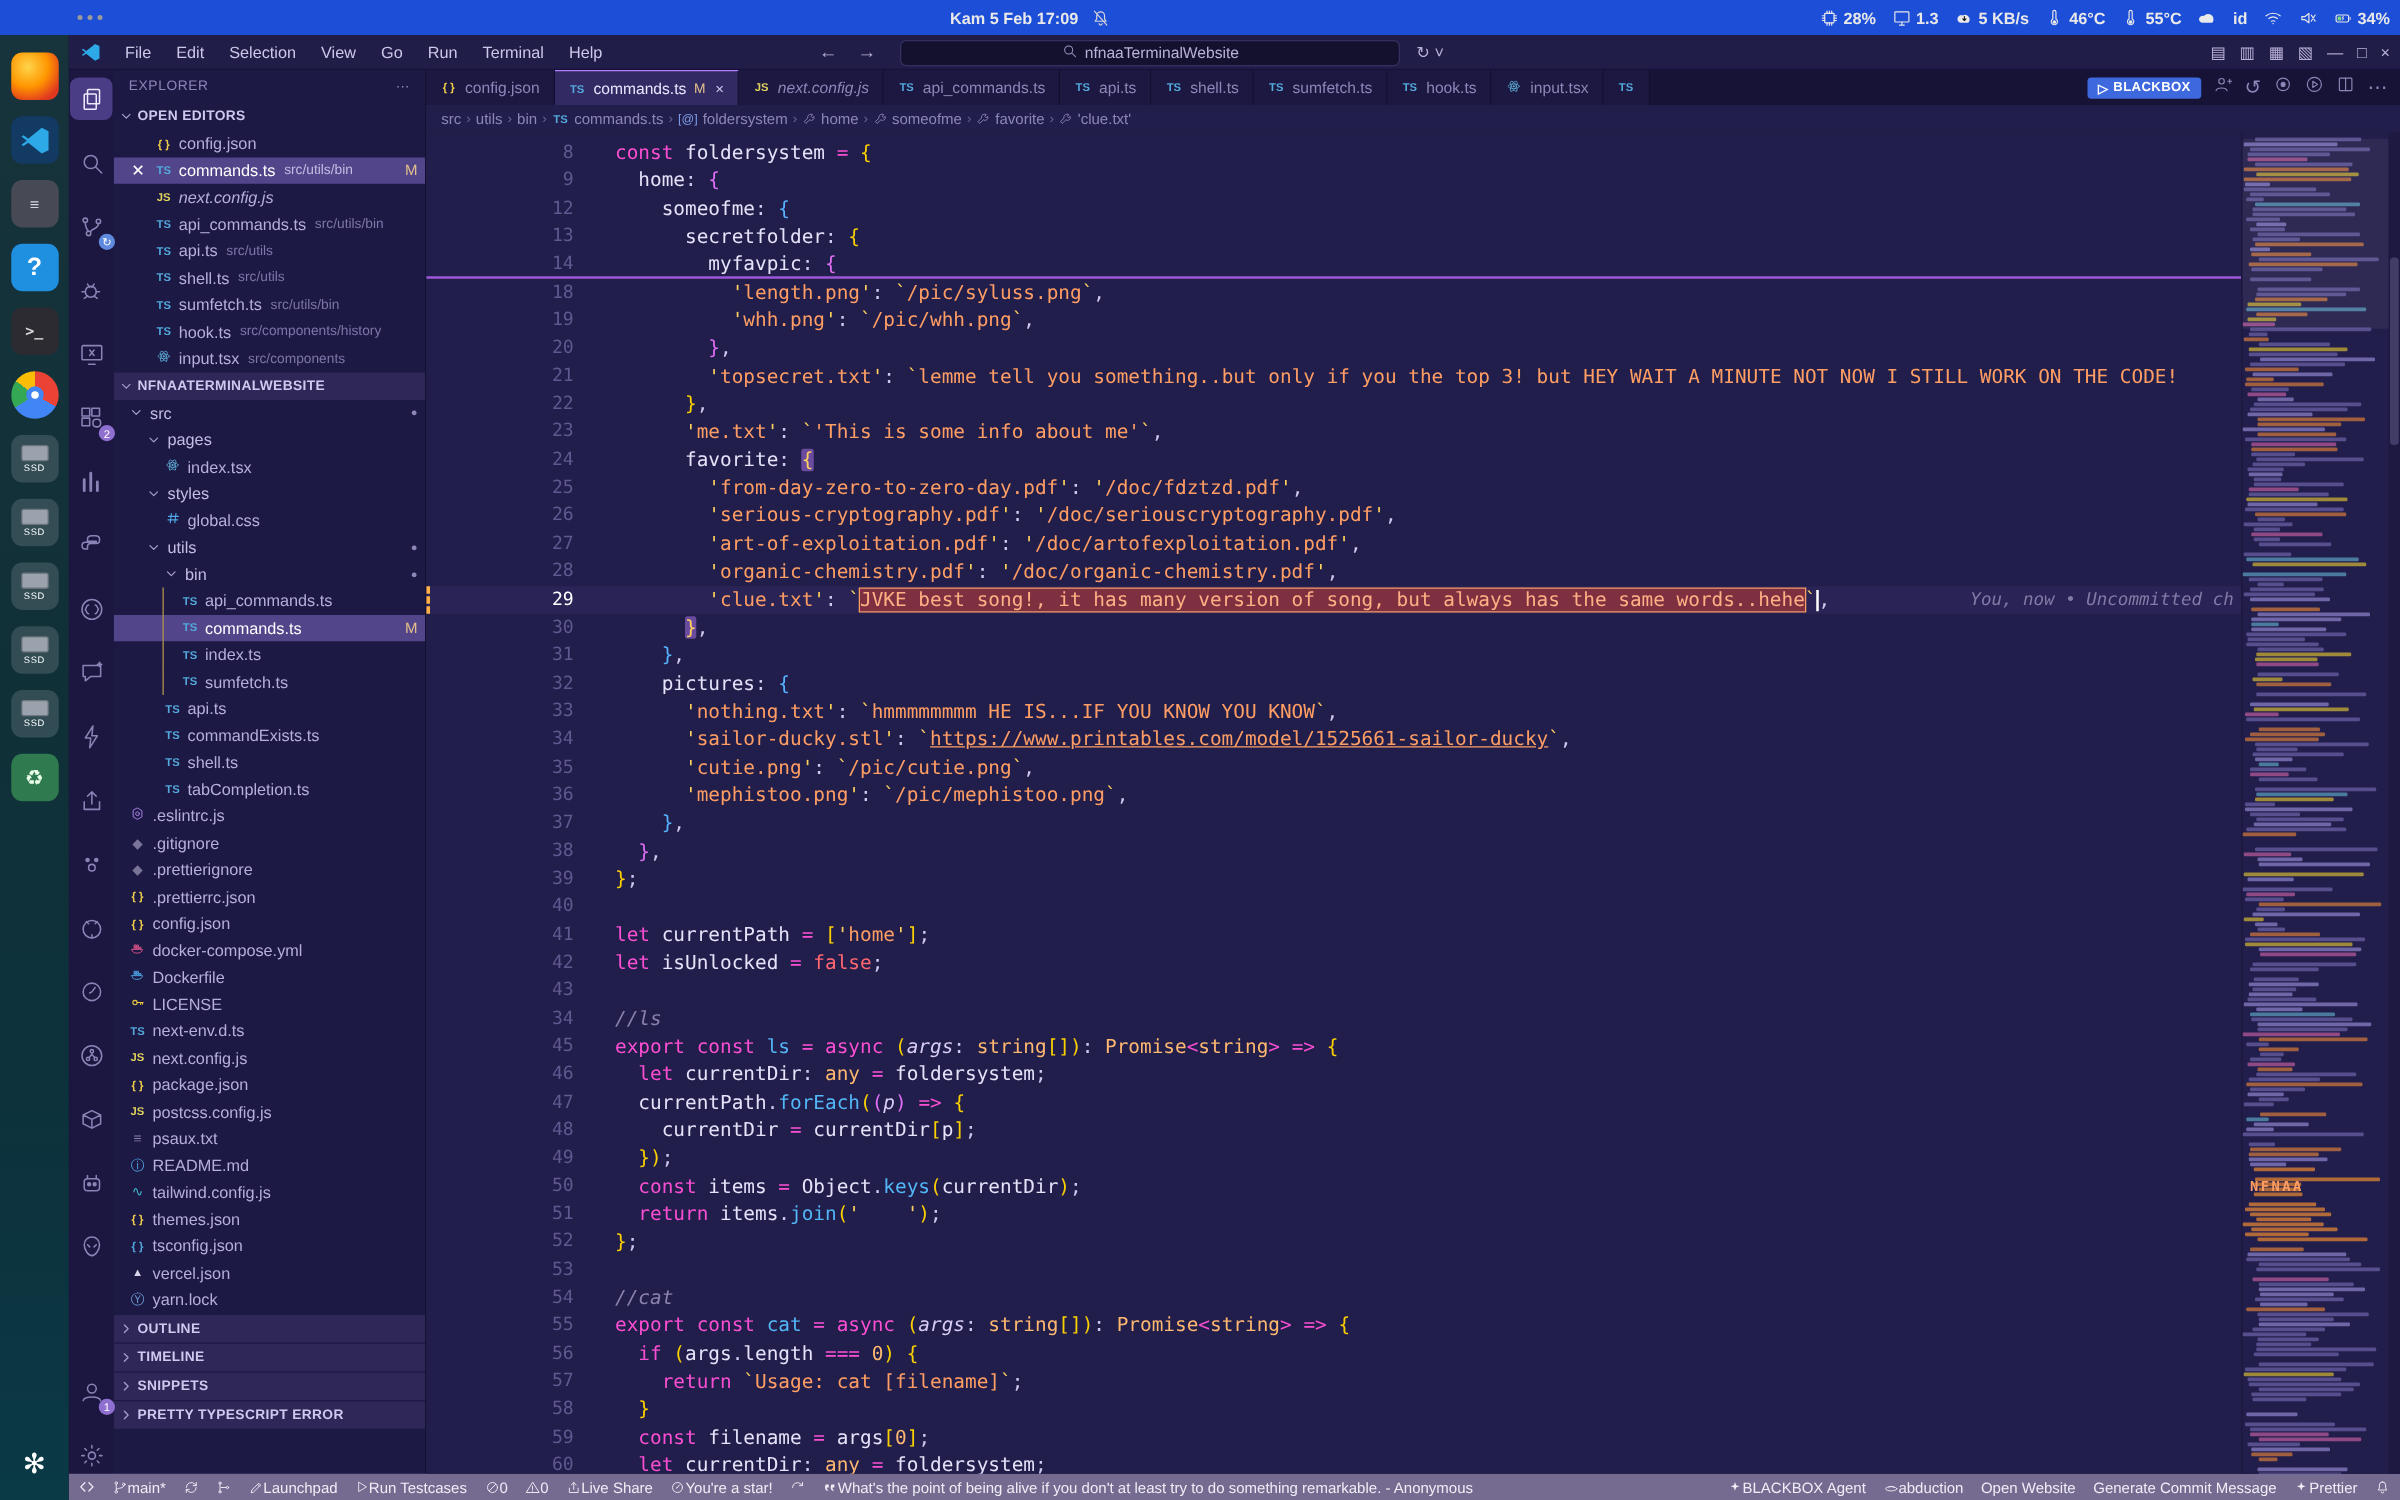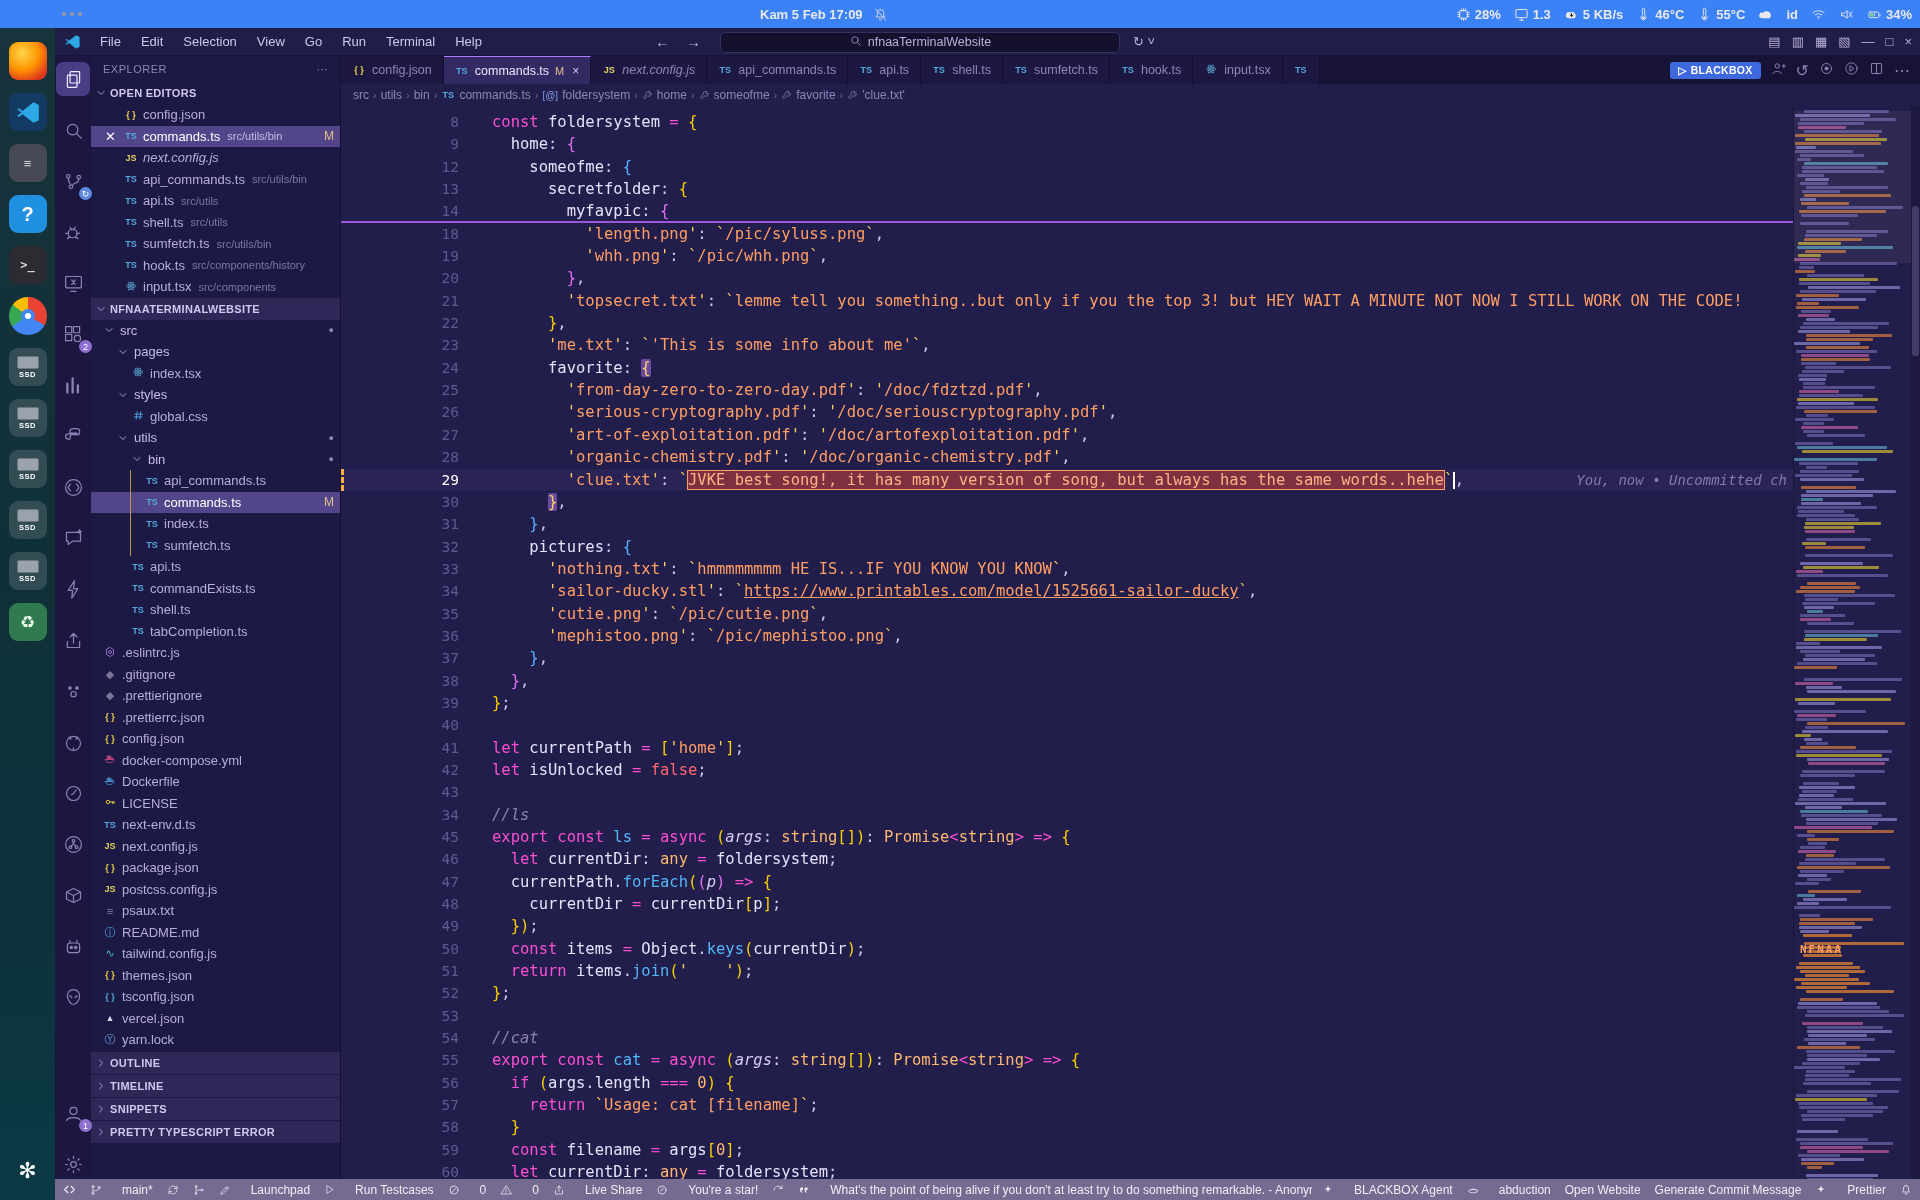--- a/index.html
+++ b/index.html
@@ -1,39 +1,39 @@
 <!DOCTYPE html>
 <html><head>
 <meta charset="utf-8">
 <style>
   *{margin:0;padding:0;box-sizing:border-box;}
   html,body{width:1920px;height:1200px;overflow:hidden;background:#0c0b22;font-family:"Liberation Sans",sans-serif;}
   #screen{width:1920px;height:1200px;display:flex;flex-direction:column;}
   
-  #topbar{height:28px;background:#3b82f6;color:#e9e9e9;display:flex;align-items:center;font-size:13px;flex:0 0 28px;position:relative;padding-left:32px;}
+  #topbar{height:28px;background:#1d4ed8;color:#e9e9e9;display:flex;align-items:center;font-size:13px;flex:0 0 28px;position:relative;padding-left:32px;}
   .tb-dots{display:flex;gap:4px;margin-left:30px;}
   .tb-dots i{width:4px;height:4px;border-radius:50%;background:#9a9a9a;display:block;}
   .tb-center{position:absolute;left:760px;display:flex;align-items:center;gap:10px;font-weight:bold;}
   #tray{position:absolute;right:8px;display:flex;align-items:center;gap:13px;font-weight:bold;}
   .tray-item{display:flex;align-items:flex-end;gap:4px;}
   .tico{display:inline-flex;}
   
   #main{flex:1;display:flex;min-height:0;}
   #dock{width:55px;background:linear-gradient(180deg,#17333b 0%,#103037 45%,#0c333e 80%,#0a3a46 100%);display:flex;flex-direction:column;align-items:center;padding-top:14px;gap:13px;position:relative;}
   .dock-tile{width:38px;height:38px;border-radius:9px;display:flex;align-items:center;justify-content:center;font-size:18px;flex:0 0 auto;position:relative;}
   .d-firefox{background:radial-gradient(circle at 35% 30%,#ffd54a 0%,#ff9500 45%,#e0381f 80%);}
   .d-vscode{background:#123a63;}
   .d-files{background:#474a55;color:#cfd4dd;font-size:13px;}
   .d-help{background:#1f8fe0;color:#fff;font-weight:bold;font-size:20px;}
   .d-terminal{background:#2b2b31;color:#d8d8d8;font-family:"DejaVu Sans Mono",monospace;font-size:12px;font-weight:bold;}
   .d-chrome{background:conic-gradient(#ea4335 0 33%,#4285f4 33% 66%,#34a853 66% 85%,#fbbc05 85% 100%);border-radius:50%;}
   .d-chrome i{width:14px;height:14px;background:#fff;border-radius:50%;border:4px solid #4285f4;display:block;}
   .d-ssd{background:rgba(140,150,160,.28);flex-direction:column;gap:1px;}
   .d-ssd .drive{width:22px;height:13px;border-radius:2px;background:#9aa3ad;border:1px solid #6d757e;}
-  .d-ssd .lbl{font-size:7.5px;color:#fff;font-weight:bold;letter-spacing:.5px;}
+  .d-ssd .lbl{font-size:7.5px;color:#fff;font-weight:normal;letter-spacing:.5px;}
   .d-recycle{background:#2f7a4e;color:#eaffea;font-size:17px;}
   .d-snow{margin-top:auto;margin-bottom:10px;background:transparent;color:#fff;font-size:22px;}
   
   #vscode{flex:1;display:flex;flex-direction:column;min-width:0;background:#221e4b;}
   #titlebar{height:28px;background:#211d49;display:flex;align-items:center;color:#cdc8e8;font-size:13px;flex:0 0 28px;position:relative;border-bottom:1px solid #161239;}
   #vslogo{margin:0 10px 0 9px;display:flex;}
   #menus{display:flex;gap:2px;}
   #menus .menu{padding:2px 9px;border-radius:4px;cursor:default;}
   .nav-arrows{position:absolute;left:600px;display:flex;gap:16px;color:#b9b2d8;font-size:15px;}
   #searchbox{position:absolute;left:665px;top:3.5px;width:400px;height:21px;background:#14112f;border:1px solid #34305f;border-radius:5px;display:flex;align-items:center;justify-content:center;gap:6px;color:#b9b2d8;font-size:12.5px;}
@@ -100,21 +100,21 @@
   #mmbars{position:absolute;inset:0;padding-top:4px;}
   .mmr{height:3px;margin-bottom:1px;border-radius:1px;}
   #mmslider{position:absolute;left:0;right:0;top:5px;height:152px;background:rgba(255,255,255,.055);}
   #mmart{position:absolute;left:6px;top:78%;color:#ff9e64;font-family:"DejaVu Sans Mono",monospace;font-weight:bold;font-size:11px;letter-spacing:2px;}
   #vscroll{width:9px;flex:0 0 9px;background:#1d1941;position:relative;}
   #vthumb{position:absolute;top:100px;left:1px;width:7px;height:150px;background:rgba(160,150,210,.28);border-radius:3px;}
   
   #statusbar{height:21px;background:#756a90;color:#f0edf6;display:flex;align-items:center;font-size:12px;flex:0 0 21px;padding:0 8px;gap:0;}
   #sb-left{display:flex;align-items:center;gap:14px;min-width:0;overflow:hidden;white-space:nowrap;flex:1;}
   #sb-right{display:flex;align-items:center;gap:14px;white-space:nowrap;margin-left:10px;}
-  .sbit{display:flex;align-items:center;gap:20px;flex:0 0 auto;text-align:center;}
+  .sbit{display:flex;align-items:center;gap:0;flex:0 0 auto;text-align:center;}
   .sico{display:inline-flex;}
 </style>
 </head>
 <body>
 
 <div id="screen">
   <div id="topbar">
     <div class="tb-dots">
         <i></i>
         <i></i>

